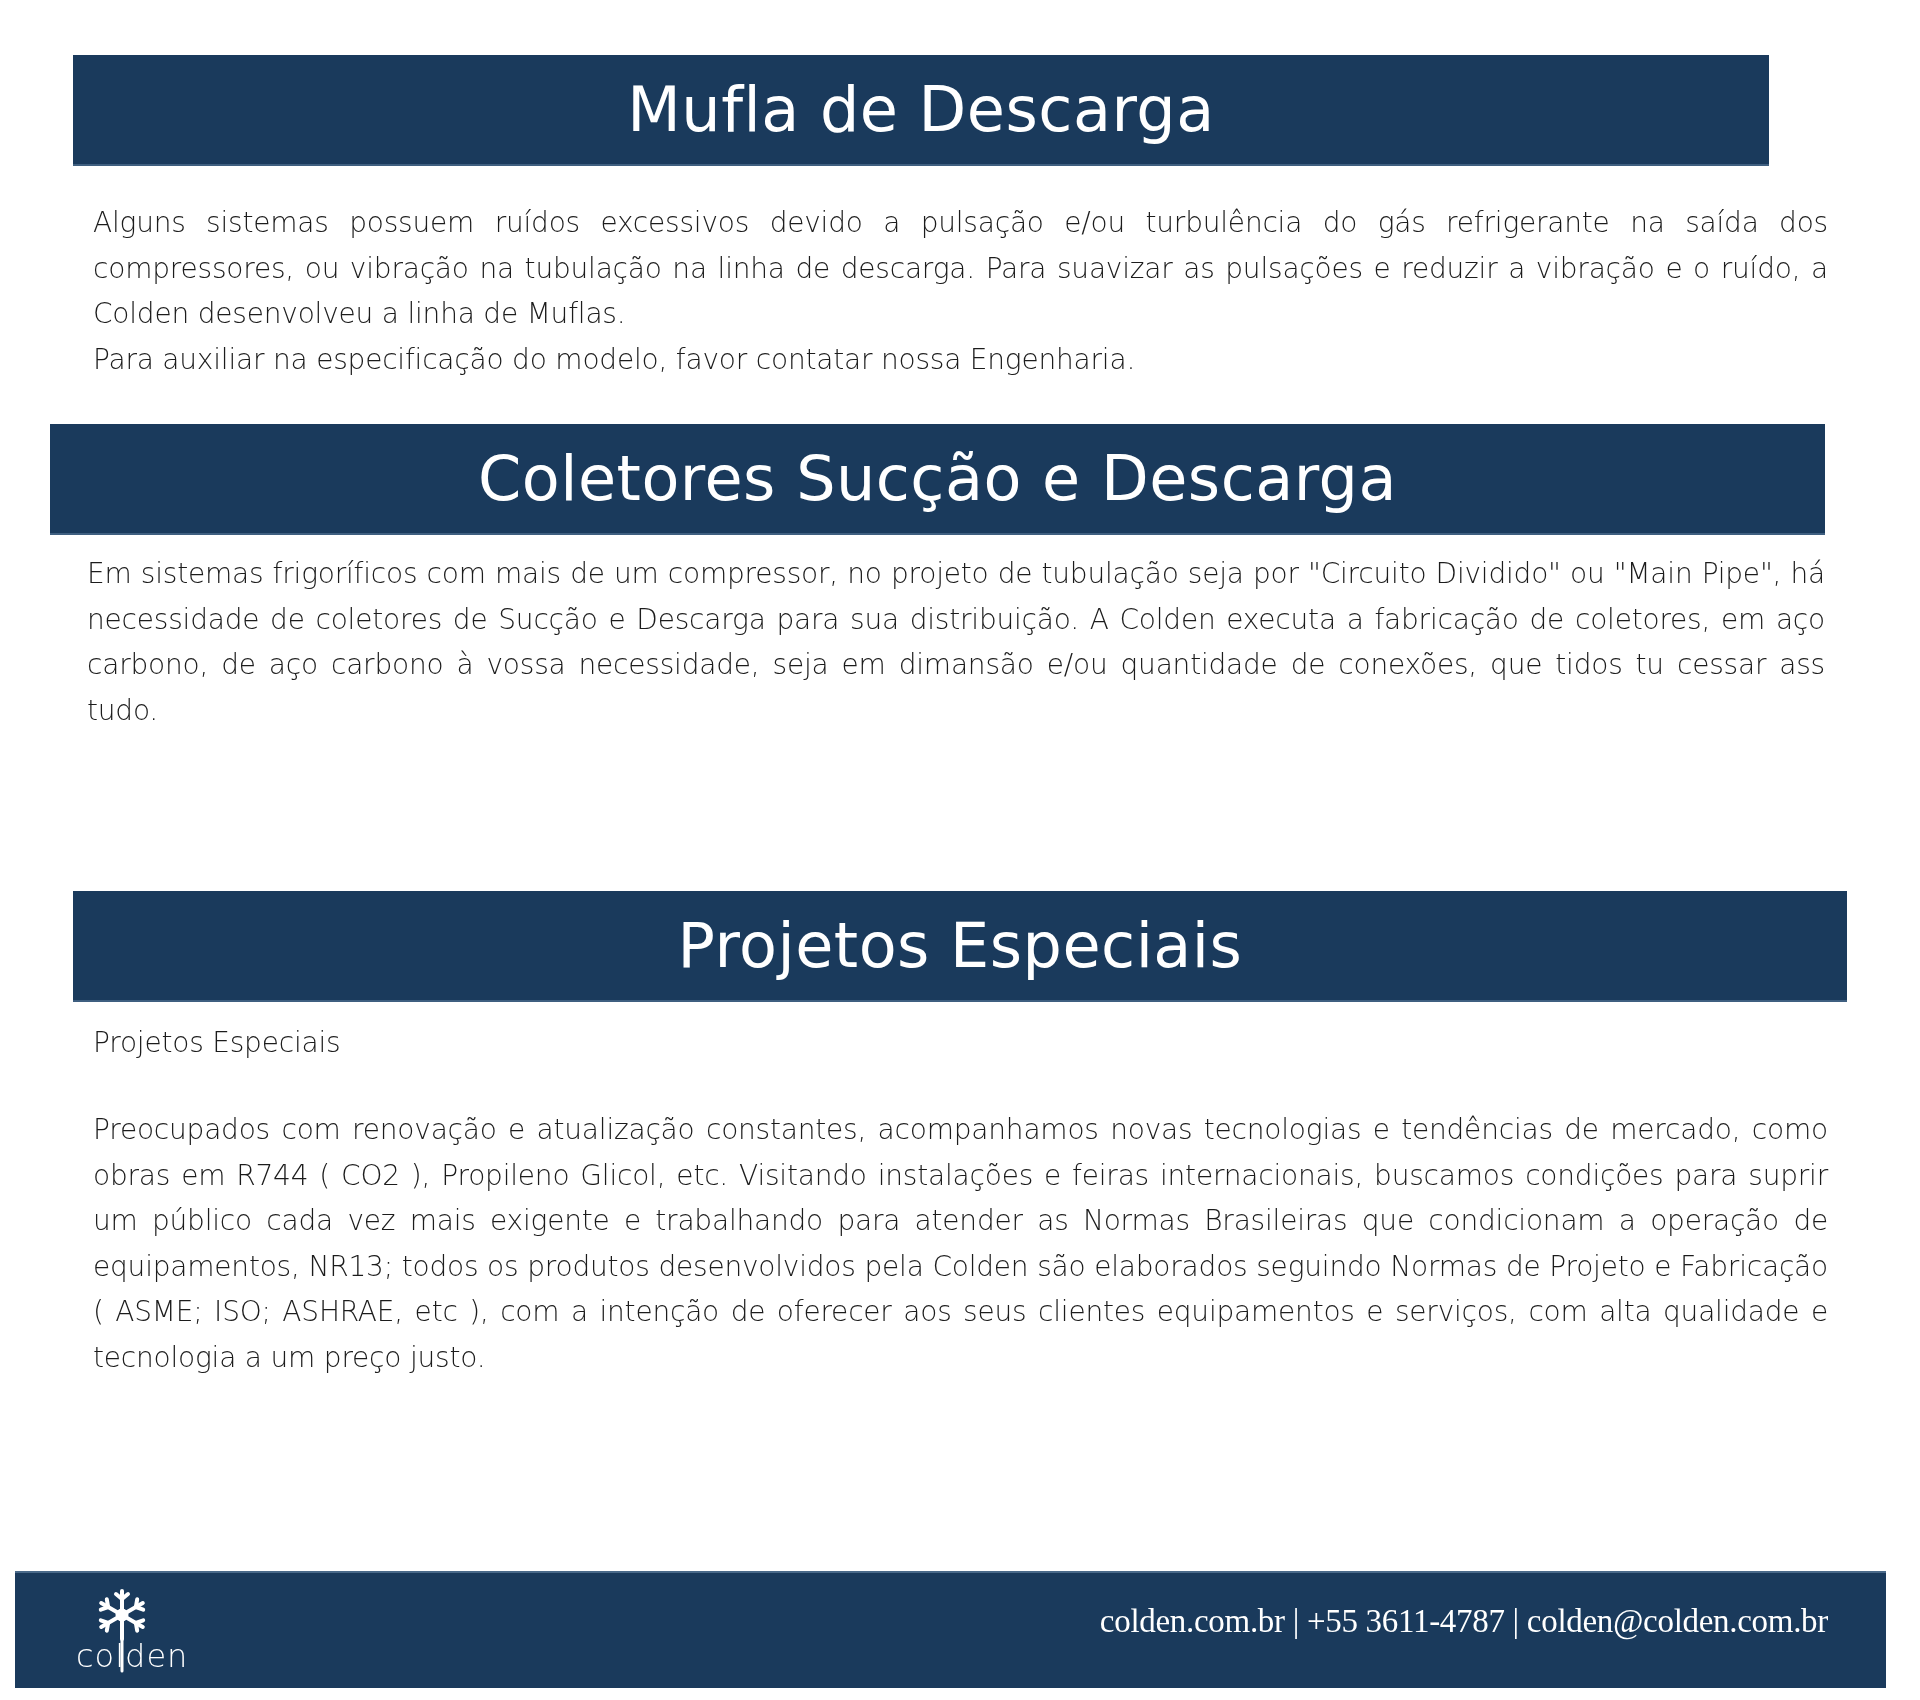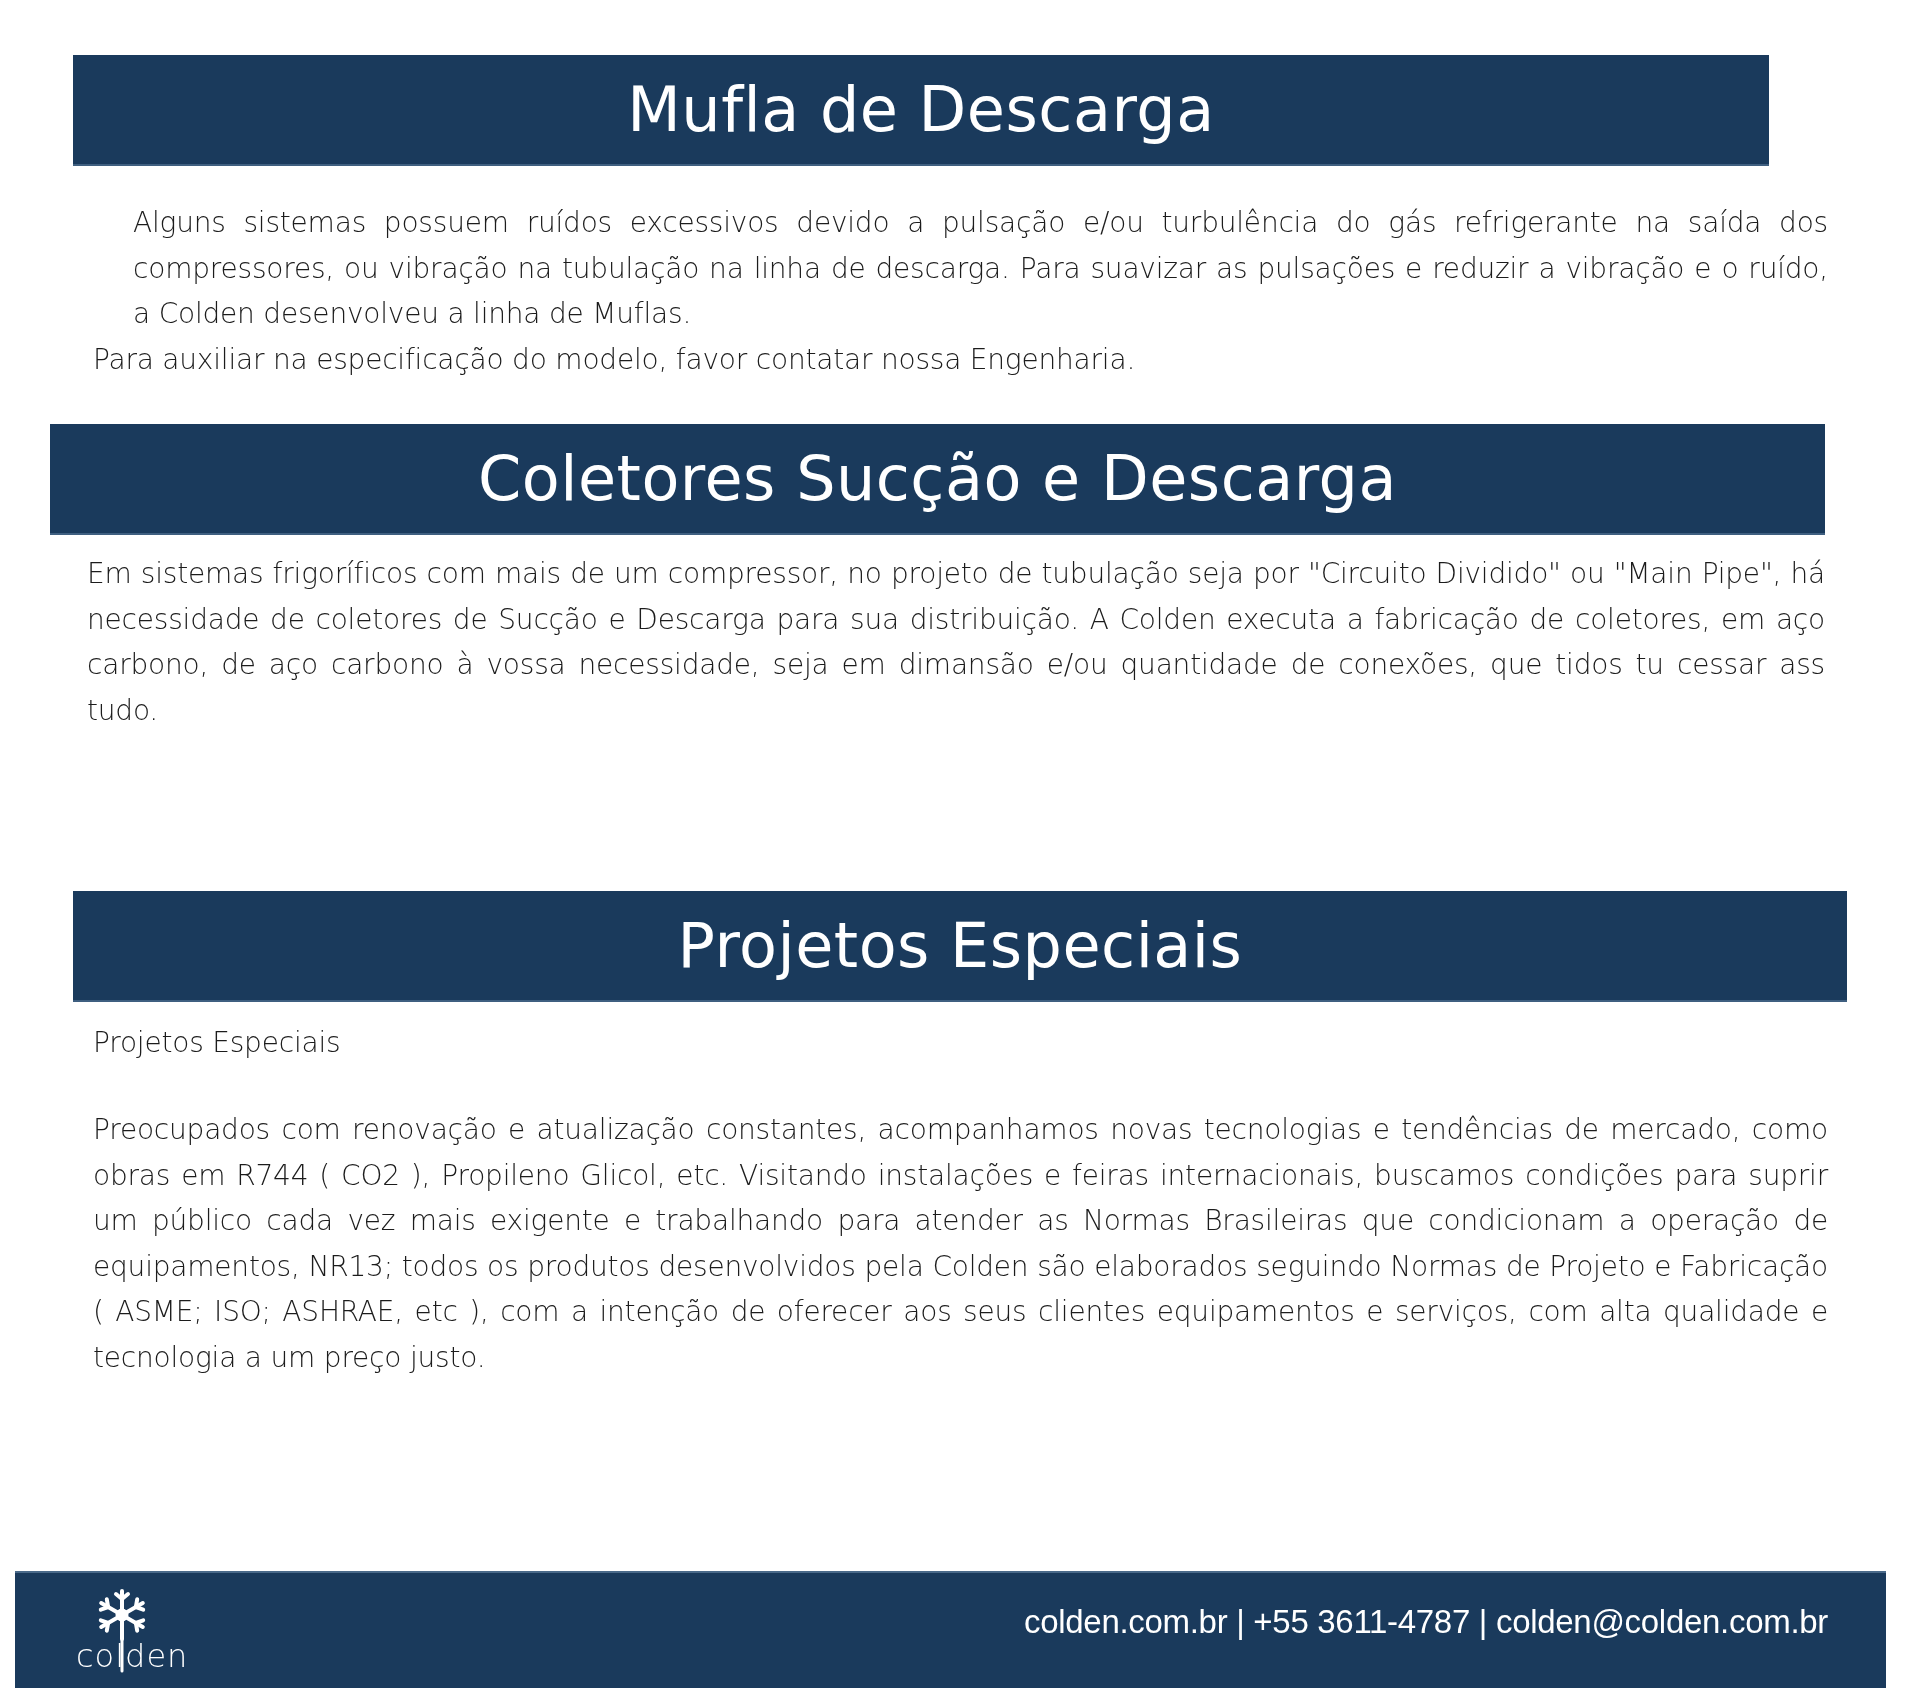--- a/index.html
+++ b/index.html
@@ -17,30 +17,30 @@
   #band2 { left:50px; top:424px; width:1775px; height:111px; }
   #band3 { left:73px; top:891px; width:1774px; height:111px; }
   #text1 { left:93px; top:200px; width:1735px; }
   #text2 { left:87px; top:551px; width:1738px; }
   #sub3  { left:93px; top:1020px; width:1735px; }
   #text3 { left:93px; top:1107px; width:1735px; }
   .footer { position:absolute; left:15px; top:1571px; width:1871px; height:117px;
             background:#1a3a5c; border-top:2px solid #4a6a8a; box-sizing:border-box; }
   .logo { position:absolute; left:55px; top:14px; width:115px; height:90px; }
   .contact { position:absolute; right:58px; top:30px; color:#ffffff; font-size:33px;
-             font-family:Liberation Sans, sans-serif; font-weight:300; letter-spacing:-0.3px;text-align:right; }
+             font-family:Liberation Serif, serif; font-weight:300; letter-spacing:-0.3px;text-align:right; }
 </style>
 </head>
 <body>
 
 <div class="band" id="band1">
   <h1>Mufla de Descarga</h1>
 </div>
 <div class="para" id="text1">
-  <p style="text-align-last:left;margin-left:40px;">Alguns sistemas possuem ruídos excessivos devido a pulsação e/ou turbulência do gás refrigerante na saída dos compressores, ou vibração na tubulação na linha de descarga. Para suavizar as pulsações e reduzir a vibração e o ruído, a Colden desenvolveu a linha de Muflas.</p>
+  <p style="text-align-last:left;">Alguns sistemas possuem ruídos excessivos devido a pulsação e/ou turbulência do gás refrigerante na saída dos compressores, ou vibração na tubulação na linha de descarga. Para suavizar as pulsações e reduzir a vibração e o ruído, a Colden desenvolveu a linha de Muflas.</p>
   <p>Para auxiliar na especificação do modelo, favor contatar nossa Engenharia.</p>
 </div>
 
 <div class="band" id="band2">
   <h1>Coletores Sucção e Descarga</h1>
 </div>
 <div class="para" id="text2">
   <p style="text-align-last:left;">Em sistemas frigoríficos com mais de um compressor, no projeto de tubulação seja por "Circuito Dividido" ou "Main Pipe", há necessidade de coletores de Sucção e Descarga para sua distribuição. A Colden executa a fabricação de coletores, em aço carbono, de aço carbono à vossa necessidade, seja em dimansão e/ou quantidade de conexões, que tidos tu cessar ass tudo.</p>
 </div>
 

